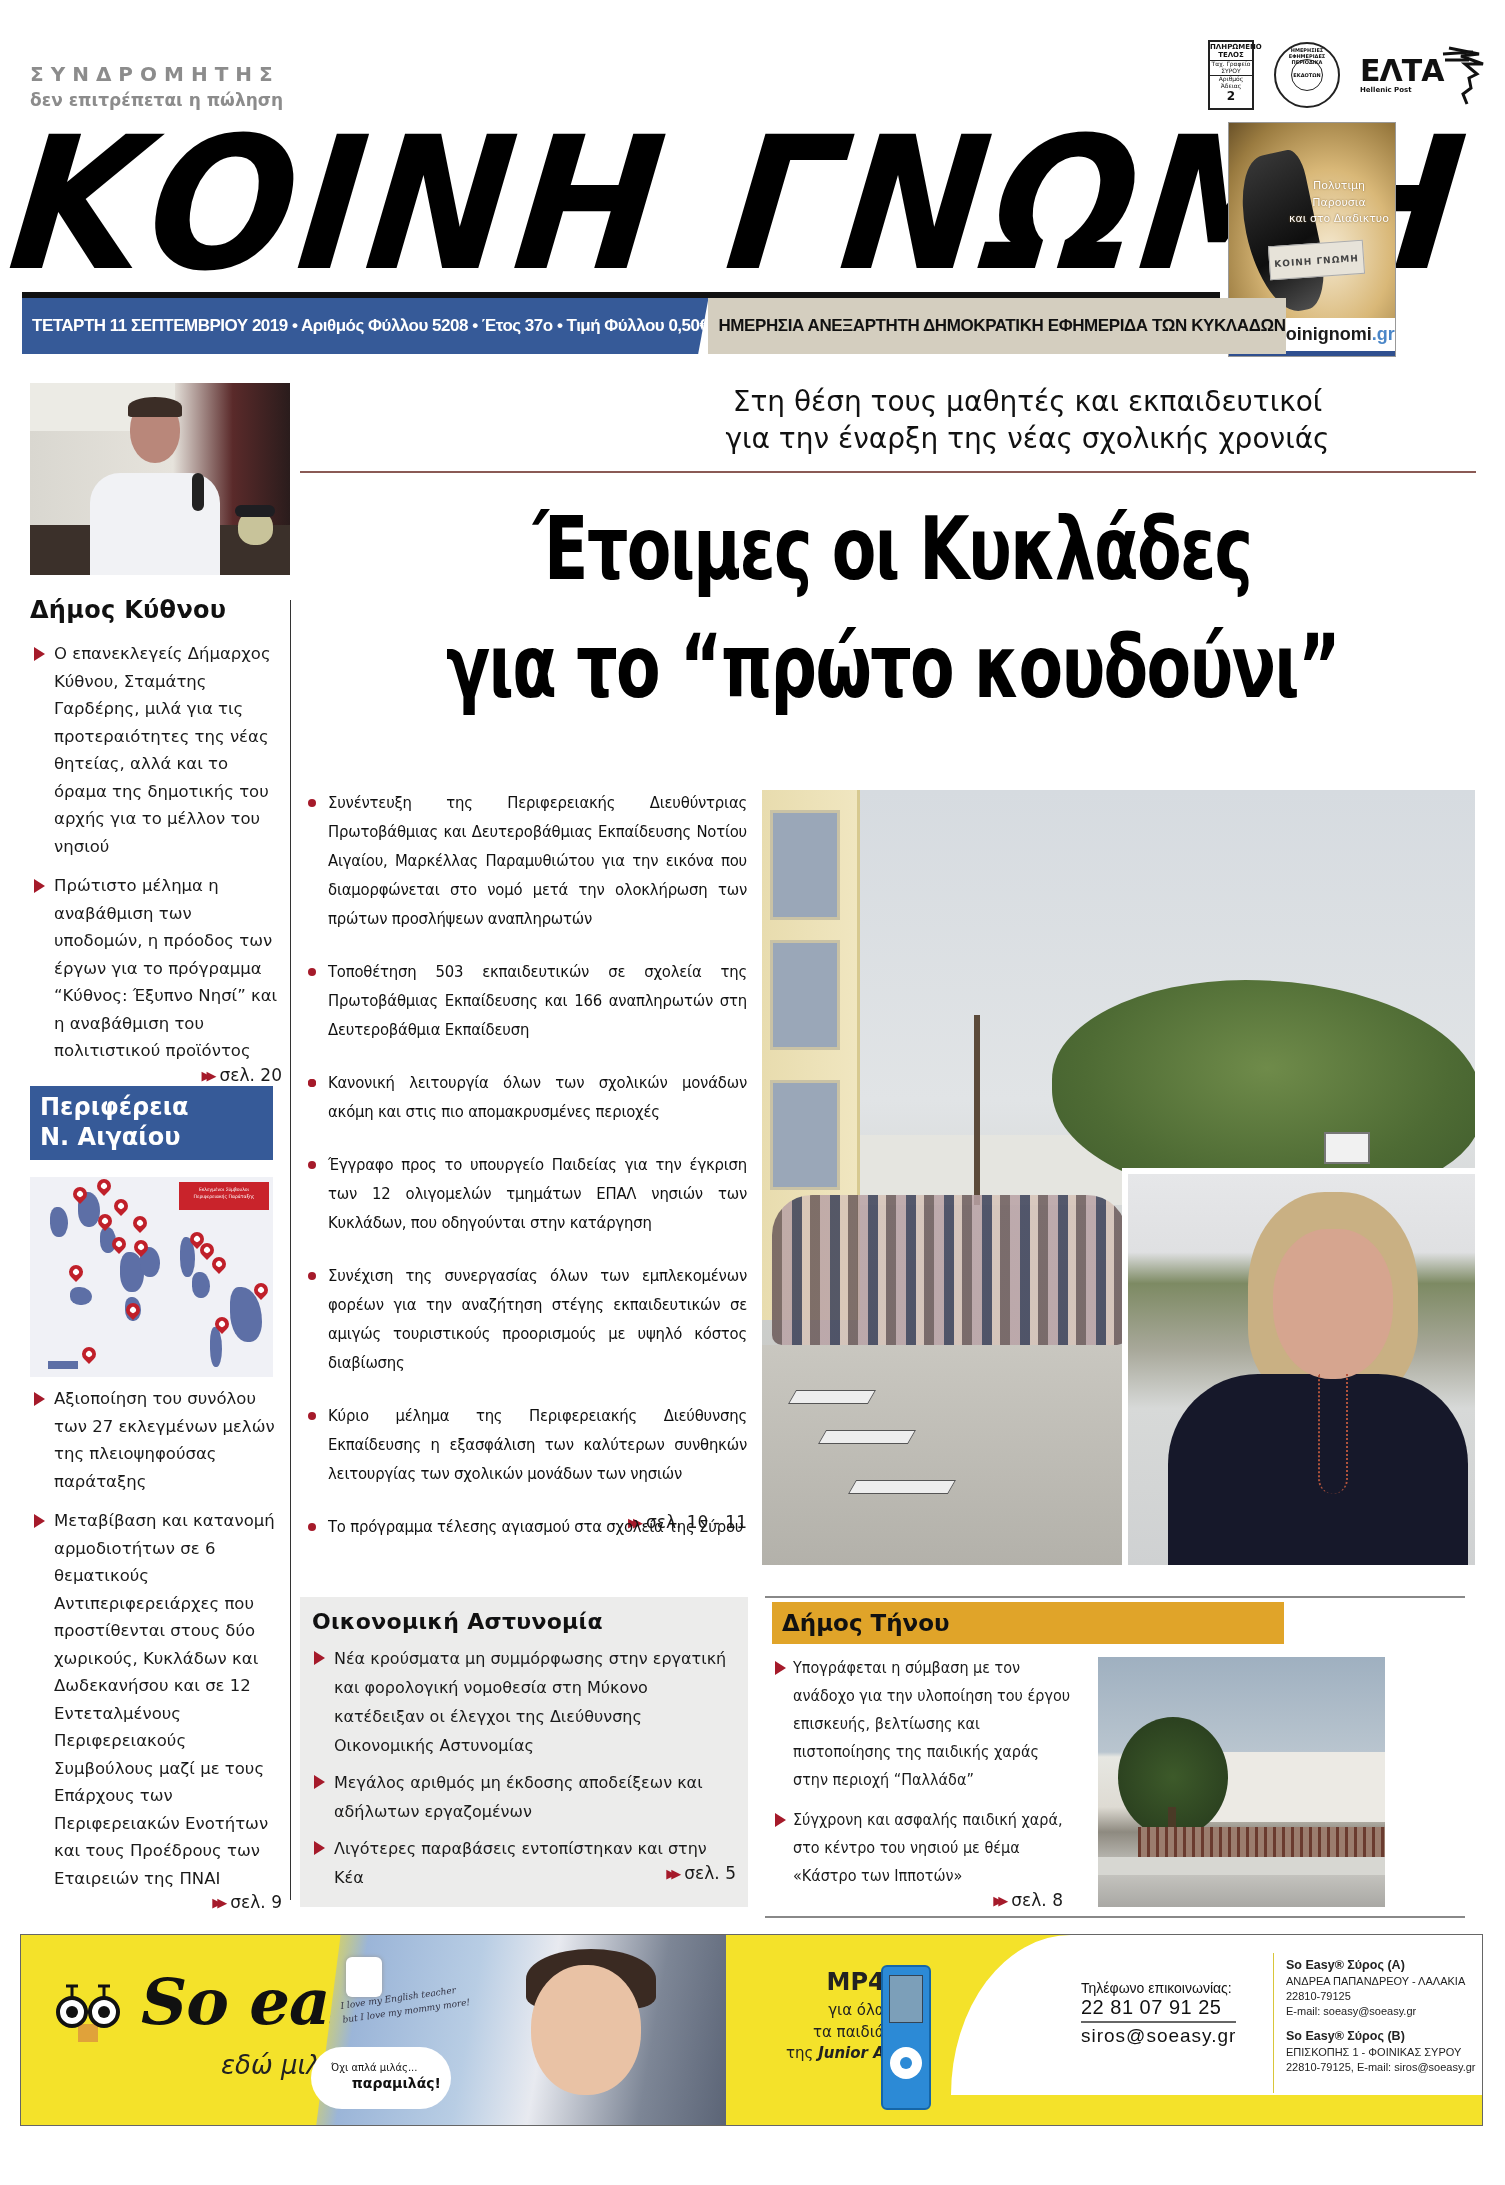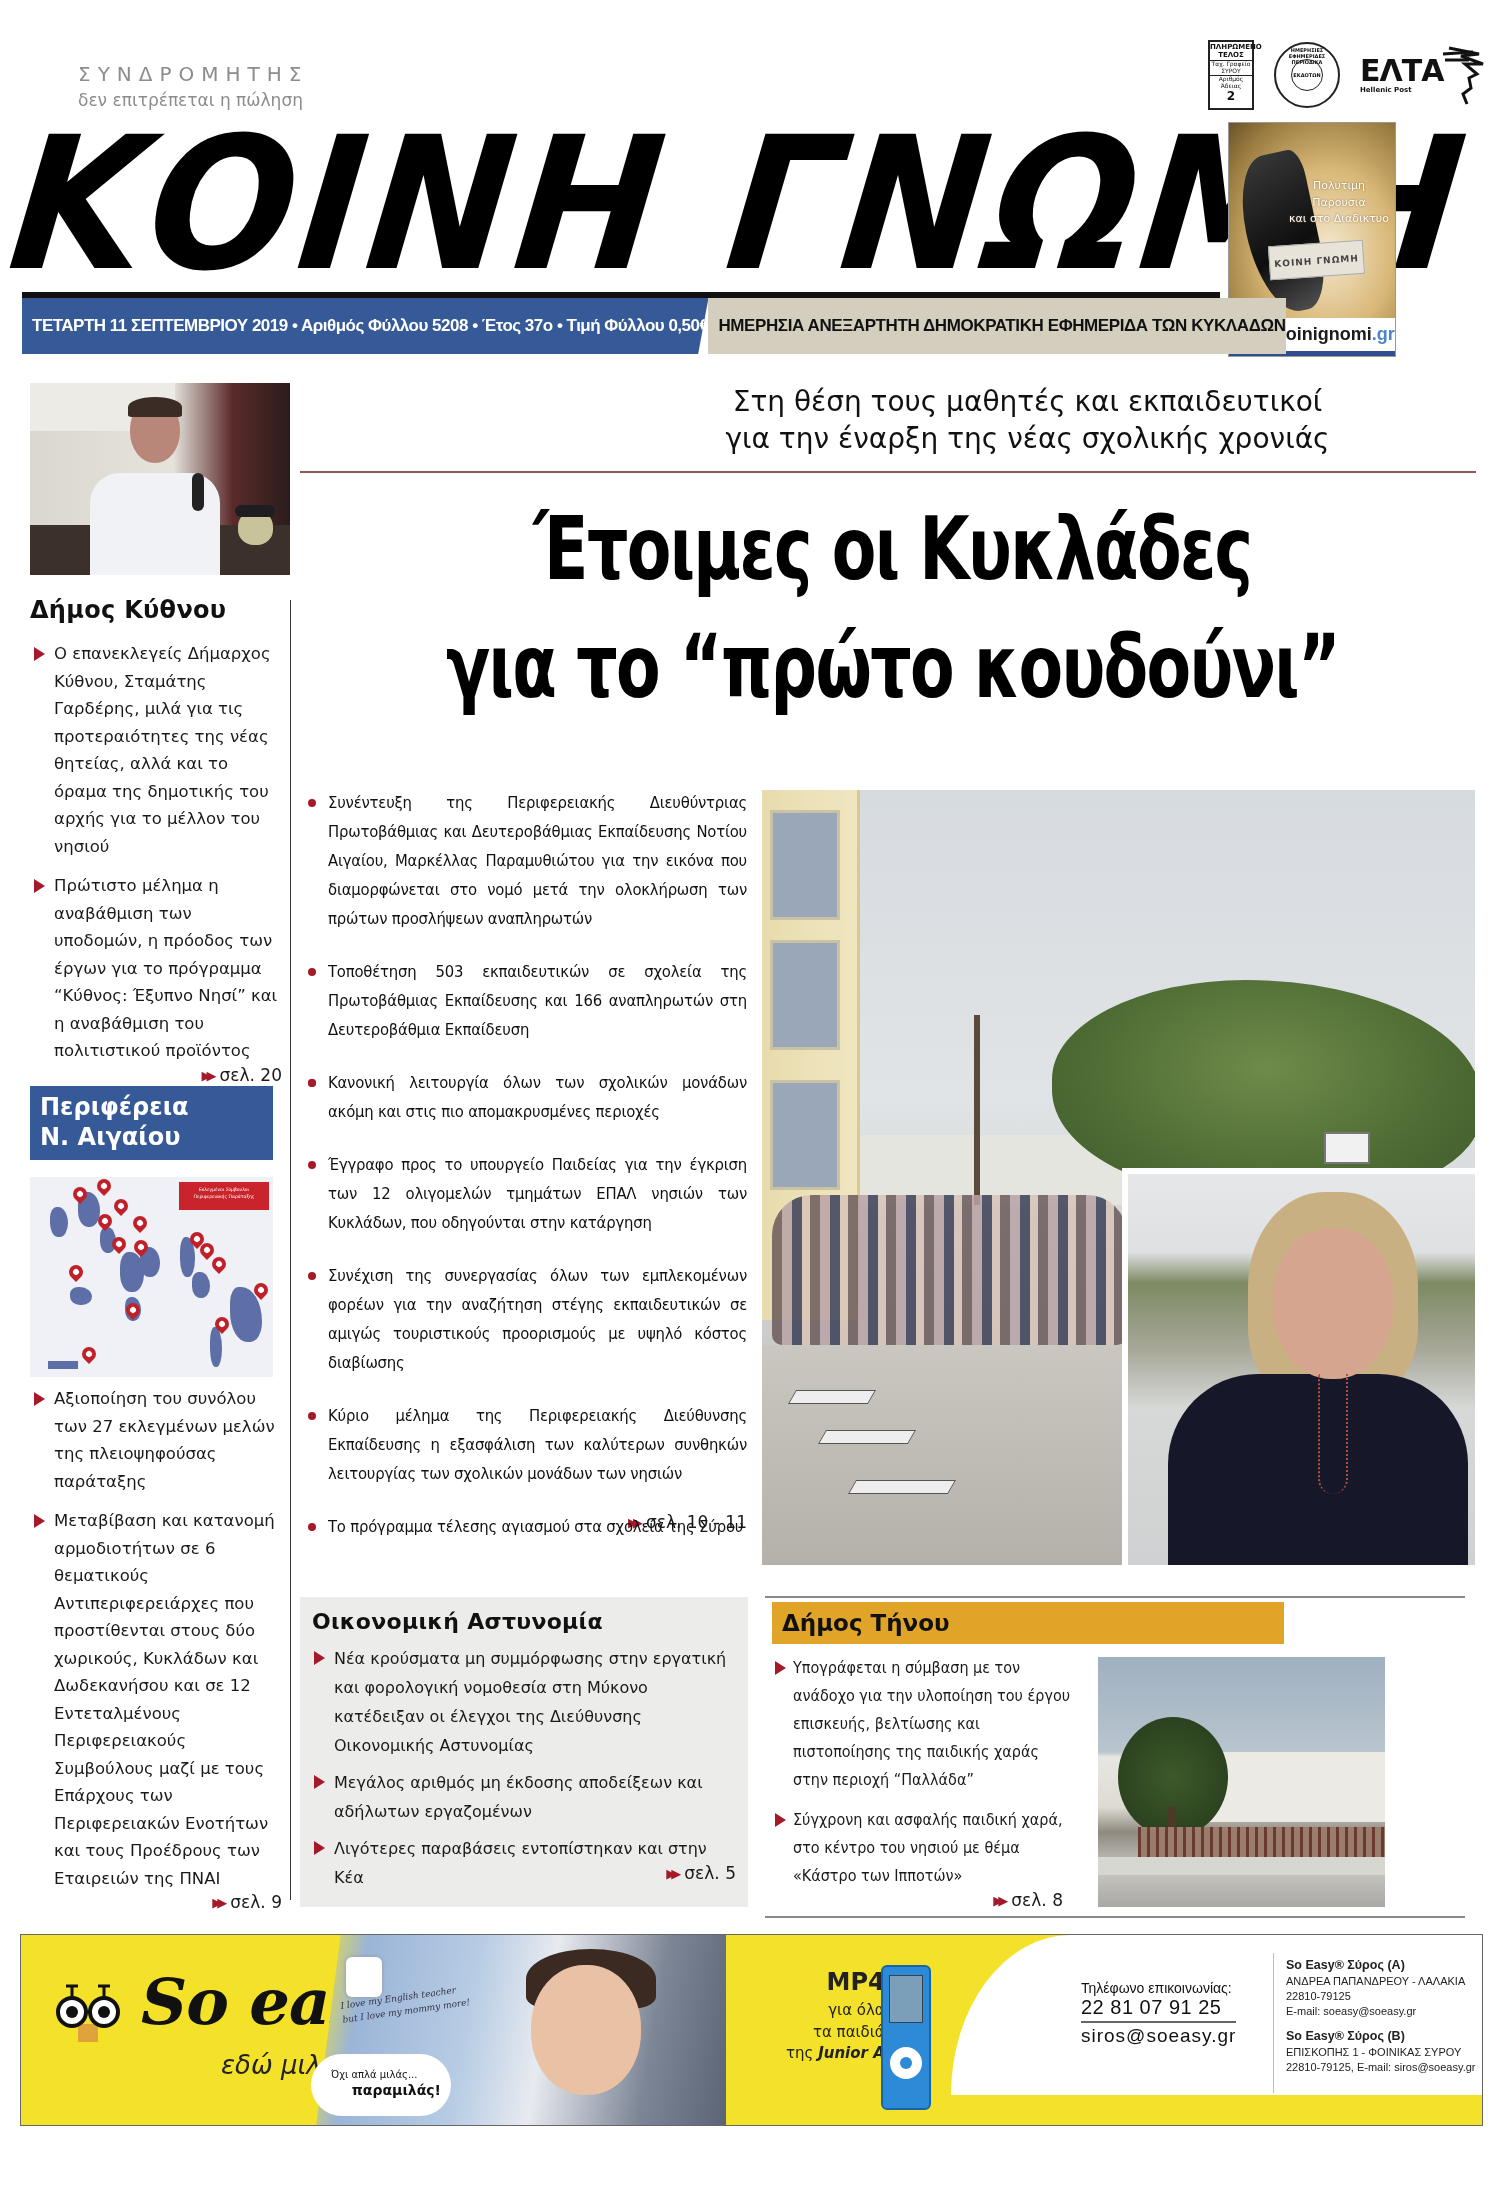--- a/index.html
+++ b/index.html
@@ -1,21 +1,21 @@
 <!DOCTYPE html>
 <html><head>
 <meta charset="utf-8">
 <style>
   * { box-sizing: border-box; margin: 0; padding: 0; }
   html, body { width: 1505px; height: 2185px; background: #ffffff; overflow: hidden; }
   body { font-family: "DejaVu Sans", sans-serif; color: #111; position: relative; }
   .abs { position: absolute; }
 
   
-  .subscriber { left: 30px; top: 62px; color: #8c8c8c; font-family: "DejaVu Sans", sans-serif; font-weight: normal; margin-left: 48px; }
+  .subscriber { left: 30px; top: 62px; color: #8c8c8c; font-family: "DejaVu Sans", sans-serif; font-weight: bold; }
   .subscriber .l1 { font-size: 20px; letter-spacing: 7px; }
   .subscriber .l2 { font-size: 17px; margin-top: 4px; }
 
   .logo { left: 22px; top: 122px; width: 1160px; height: 165px;
     font-family: "DejaVu Sans Condensed","DejaVu Sans", sans-serif; font-weight: 900; font-style: italic;
     font-size: 184px; line-height: 165px; letter-spacing: 4px; color: #000;
     transform: scaleX(1.04) skewX(-6deg); transform-origin: left top; white-space: nowrap; }
 
   .date-bar { left: 22px; top: 292px; width: 1198px; height: 62px; border-top: 6px solid #111; display: flex; }
   .date-bar .blue { background: #365a98; color: #fff; width: 715px; height: 100%; display: flex; align-items: center;
@@ -137,21 +137,21 @@
 
   
   .ad { left: 20px; top: 1934px; width: 1463px; height: 192px; border: 1px solid #666; background: #f4e22a; overflow: hidden; }
   .ad .owl { position: absolute; left: 35px; top: 45px; width: 64px; height: 70px; }
   .ad .brand { position: absolute; left: 120px; top: 35px; font-family: "DejaVu Serif", serif; font-weight: bold; font-style: italic; font-size: 64px; color: #111; letter-spacing: -1px; line-height: 1; }
   .ad .tagline { position: absolute; left: 200px; top: 115px; font-family: "DejaVu Sans", sans-serif; font-style: italic; font-size: 26px; color: #222; }
   .ad .kid { position: absolute; left: 295px; top: 0; width: 410px; height: 192px; background: linear-gradient(100deg, #f4e22a 0%, #9bb5d8 12%, #b8cde4 38%, #e8eaf0 55%, #7d8696 80%, #5b6476 100%); clip-path: polygon(6% 0, 100% 0, 100% 100%, 0 100%); }
   .ad .kid .face { position: absolute; left: 215px; top: 30px; width: 110px; height: 130px; border-radius: 48%; background: #e9c2a5; }
   .ad .kid .hair { position: absolute; left: 210px; top: 14px; width: 130px; height: 60px; border-radius: 50% 50% 20% 20%; background: #3a2a22; }
   .ad .kid .note { position: absolute; left: 25px; top: 55px; font-family: "DejaVu Serif", serif; font-style: italic; font-size: 9px; color: #334; transform: rotate(-8deg); line-height: 1.6; }
-  .ad .cloud { position: absolute; left: 290px; top: 119px; width: 140px; height: 62px; background: #fff; border-radius: 40px; font-family: "DejaVu Sans", sans-serif; font-size: 10px; padding: 14px 10px 0 20px; line-height: 1.3; }
+  .ad .cloud { position: absolute; left: 290px; top: 112px; width: 140px; height: 62px; background: #fff; border-radius: 40px; font-family: "DejaVu Sans", sans-serif; font-size: 10px; padding: 14px 10px 0 20px; line-height: 1.3; }
   .ad .cloud b { display: block; text-align: right; font-size: 14px; }
   .ad .badge { position: absolute; left: 325px; top: 22px; width: 36px; height: 40px; background: #fff; border-radius: 6px; box-shadow: 0 0 4px #999; }
   .ad .mp4 { position: absolute; left: 765px; top: 30px; text-align: right; font-family: "DejaVu Sans", sans-serif; font-size: 15px; color: #222; line-height: 1.45; }
   .ad .mp4 .big { font-weight: bold; font-size: 24px; }
   .ad .mp4 i { font-weight: bold; }
   .ad .player { position: absolute; left: 860px; top: 30px; width: 50px; height: 145px; background: #2c8ad6; border-radius: 6px; border: 2px solid #1566a8; }
   .ad .player .scr { position: absolute; left: 6px; top: 8px; width: 34px; height: 48px; background: #7c9fb9; border: 1px solid #345; }
   .ad .player .wheel { position: absolute; left: 7px; top: 80px; width: 32px; height: 32px; border-radius: 50%; background: #fff; }
   .ad .player .wheel::after { content: ""; position: absolute; left: 10px; top: 10px; width: 12px; height: 12px; border-radius: 50%; background: #2c8ad6; }
   .ad .white-panel { position: absolute; left: 930px; top: 0; width: 533px; height: 160px; background: #fff; border-radius: 120px 0 0 0 / 160px 0 0 0; }

